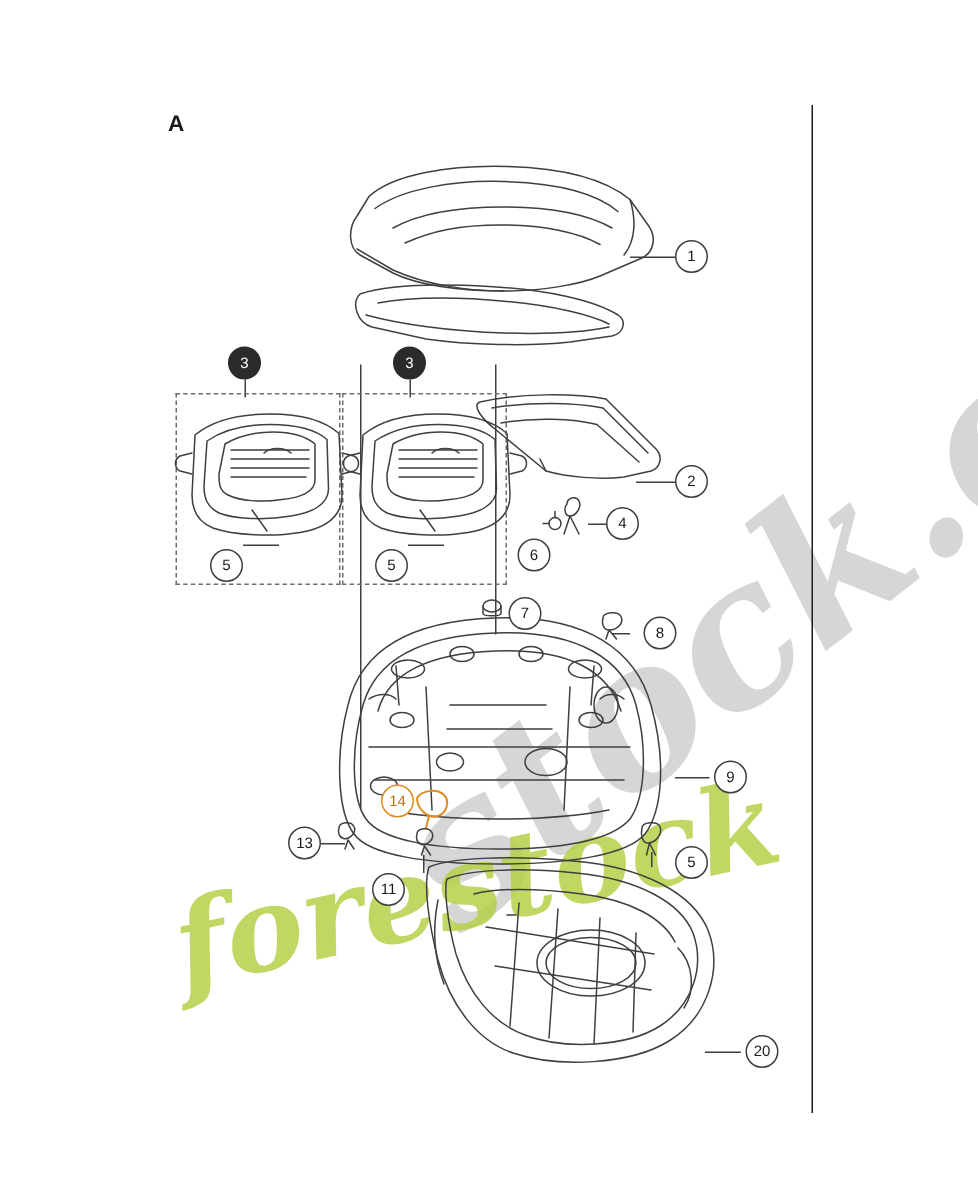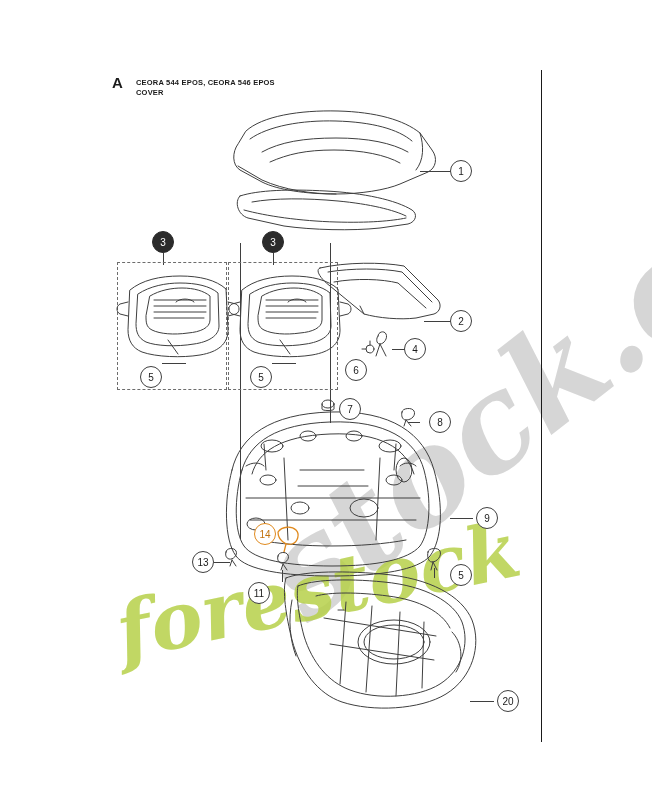--- a/index.html
+++ b/index.html
@@ -145,24 +145,20 @@
 <body>
 
 <div id="page">
 
   <div class="watermark">
     <div class="wm-text wm-grey">stock.com</div>
     <div class="wm-text wm-green">forestock</div>
   </div>
 
   <div class="section-letter">A</div>
-  <div class="title-block">
-    <span class="title-line">CEORA 544 EPOS, CEORA 546 EPOS</span>
-    <span class="title-line">COVER</span>
-  </div>
 
   <div class="right-rule"></div>
 
   <div class="dash-box" style="left:117px; top:262px; width:110px; height:128px;"></div>
   <div class="dash-box" style="left:228px; top:262px; width:110px; height:128px;"></div>
 
   <div class="leader v" style="left:163px; top:253px; height:12px;"></div>
   <div class="leader v" style="left:273px; top:253px; height:12px;"></div>
   <div class="leader v" style="left:240px; top:243px; height:296px;"></div>
   <div class="leader v" style="left:330px; top:243px; height:180px;"></div>

